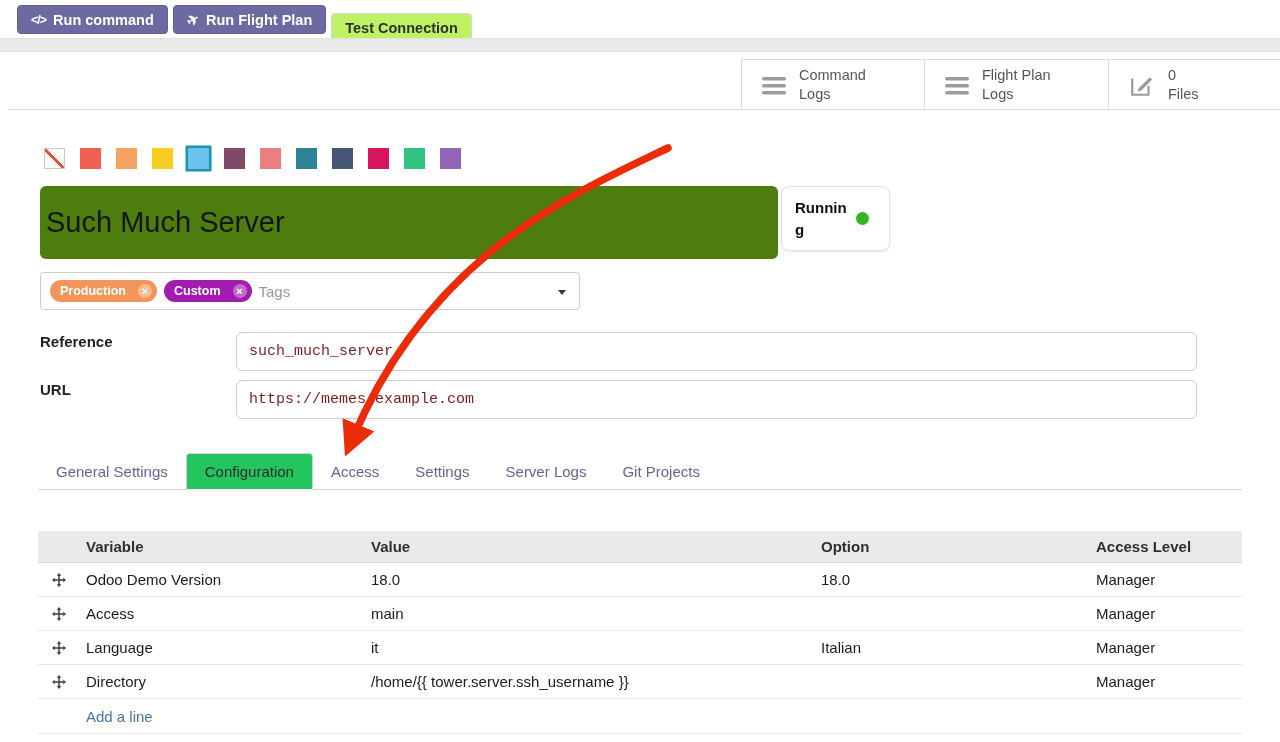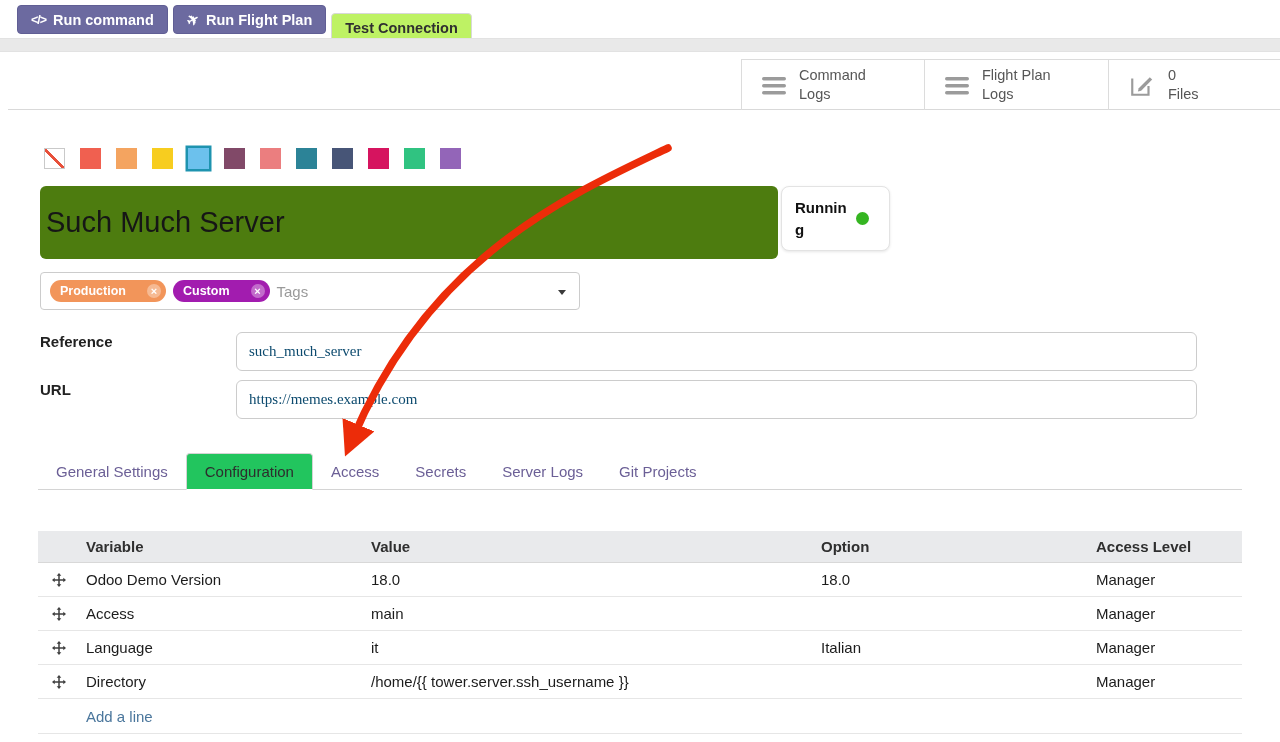--- a/index.html
+++ b/index.html
@@ -41,34 +41,34 @@
                border:1px solid #e3e3e3;border-radius:8px;box-shadow:0 1px 3px rgba(0,0,0,.10);
                display:flex;align-items:center;gap:9px;padding:0 13px;box-sizing:border-box;cursor:pointer;}
   .status-text{font-weight:bold;font-size:15px;color:#111;width:52px;word-break:break-all;line-height:1.45;}
   .status-dot{width:13px;height:13px;border-radius:50%;flex:none;}
 
   
   .tags-box{position:absolute;left:40px;top:272px;width:540px;height:38px;border:1px solid #ccc;
             border-radius:4px;box-sizing:border-box;display:flex;align-items:center;gap:7px;
             padding:0 34px 0 9px;cursor:text;}
   .tag{height:22px;border-radius:11px;color:#fff;font-weight:bold;font-size:12.5px;
-       display:flex;align-items:center;gap:21px;padding:0 5px 0 10px;}
+       display:flex;align-items:center;gap:12px;padding:0 5px 0 10px;}
   .tag-remove{width:14px;height:14px;border-radius:50%;background:rgba(255,255,255,.35);
               display:flex;align-items:center;justify-content:center;font-size:11px;line-height:1;
               color:#fff;cursor:pointer;}
   .tags-placeholder{color:#9a9a9a;font-size:15px;}
   .tags-caret{position:absolute;right:13px;top:17px;width:0;height:0;cursor:pointer;
               border-left:4.5px solid transparent;border-right:4.5px solid transparent;
               border-top:5.5px solid #3a3a3a;}
 
   
   .field-label{position:absolute;left:40px;font-weight:bold;font-size:15px;color:#222;}
   .text-input{position:absolute;left:236px;width:961px;height:39px;border:1px solid #ccc;border-radius:6px;
-              box-sizing:border-box;font-size:15px;color:#0c4a6e;padding:0 12px;
-              font-family:Liberation Serif, serif;background:#fff;outline:none;}
+              box-sizing:border-box;font-size:15px;color:#7f1d1d;padding:0 12px;
+              font-family:Liberation Mono, monospace;background:#fff;outline:none;}
 
   
   .tabs{position:absolute;left:38px;top:453px;width:1204px;height:37px;display:flex;
         border-bottom:1px solid #d4d4d4;box-sizing:border-box;align-items:stretch;}
   .tab{padding:0 18px;display:flex;align-items:center;font-size:15px;color:#6b5f96;cursor:pointer;white-space:nowrap;}
   .tab.active{background:#22c55e;border:1px solid #d4d4d4;border-bottom:1px solid #fff;margin-bottom:-1px;
               border-radius:4px 4px 0 0;color:#2d2d2d;}
 
   
   .ctable{position:absolute;left:38px;top:531px;width:1204px;font-size:15px;}
@@ -181,21 +181,21 @@
 
   <div class="field-label" style="top:333px;">Reference</div>
   <input class="text-input" style="top: 332px;" type="text" value="such_much_server">
   <div class="field-label" style="top:381px;">URL</div>
   <input class="text-input" style="top: 380px;" type="text" value="https://memes.example.com">
 
   <div class="tabs">
     <div class="tab">General Settings</div>
     <div class="tab active">Configuration</div>
     <div class="tab">Access</div>
-    <div class="tab">Secrets</div>
+    <div class="tab">Settings</div>
     <div class="tab">Server Logs</div>
     <div class="tab">Git Projects</div>
   </div>
 
   <div class="ctable">
     <div class="thead">
       <div class="cell c-handle"></div>
       <div class="cell c-var">Variable</div>
       <div class="cell c-val">Value</div>
       <div class="cell c-opt">Option</div>

